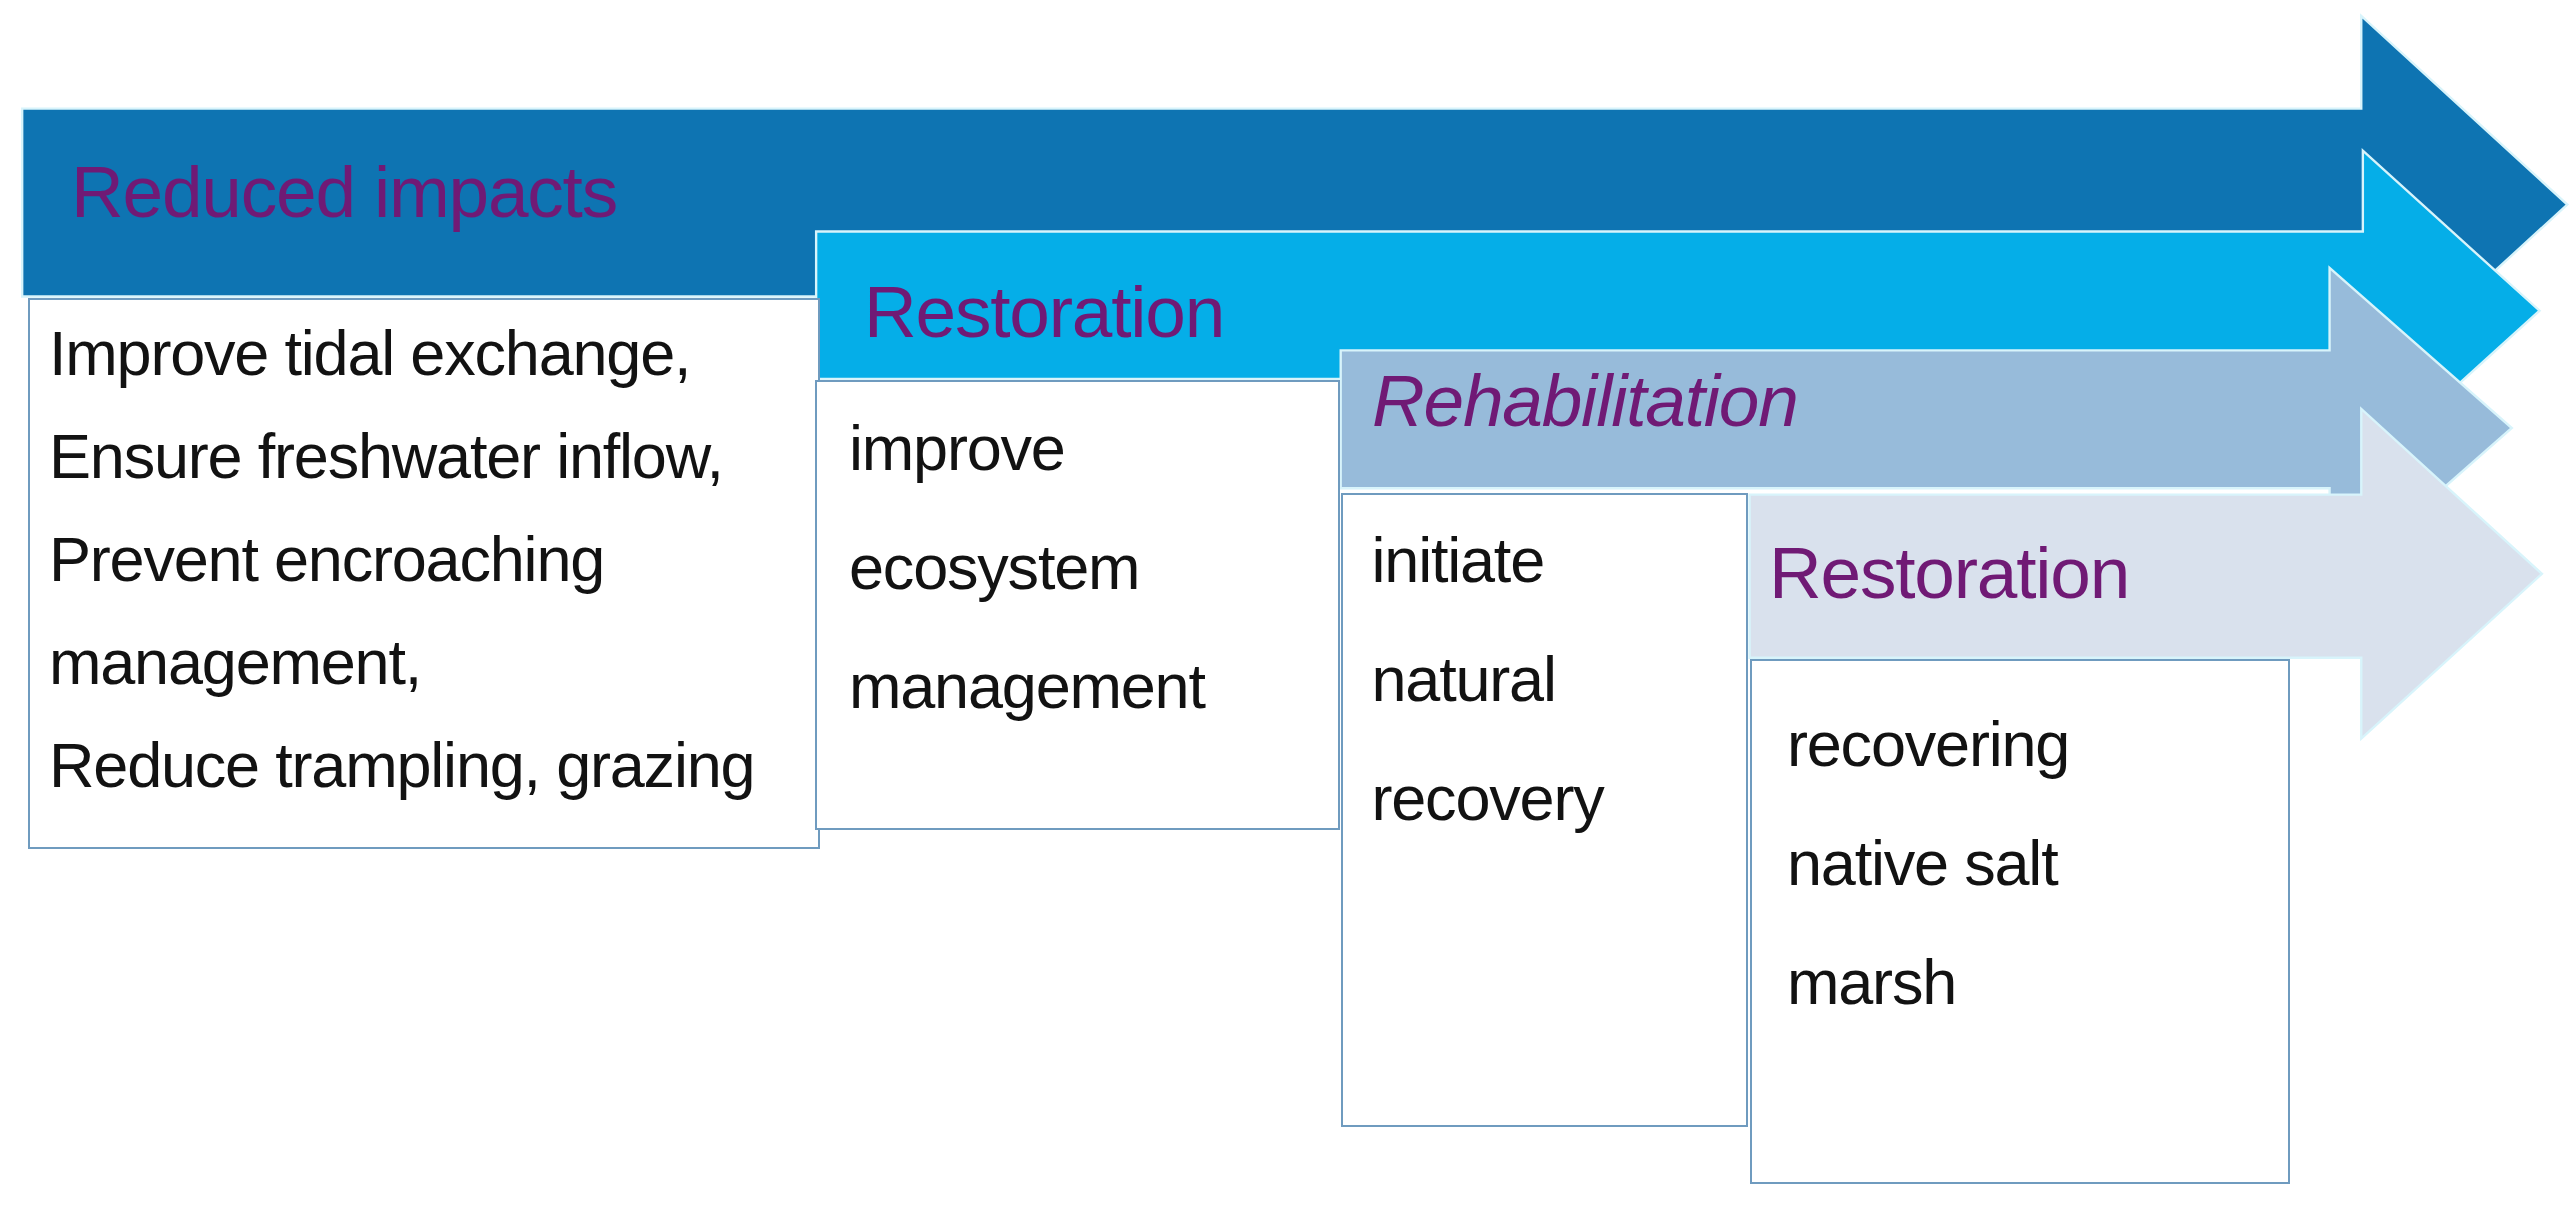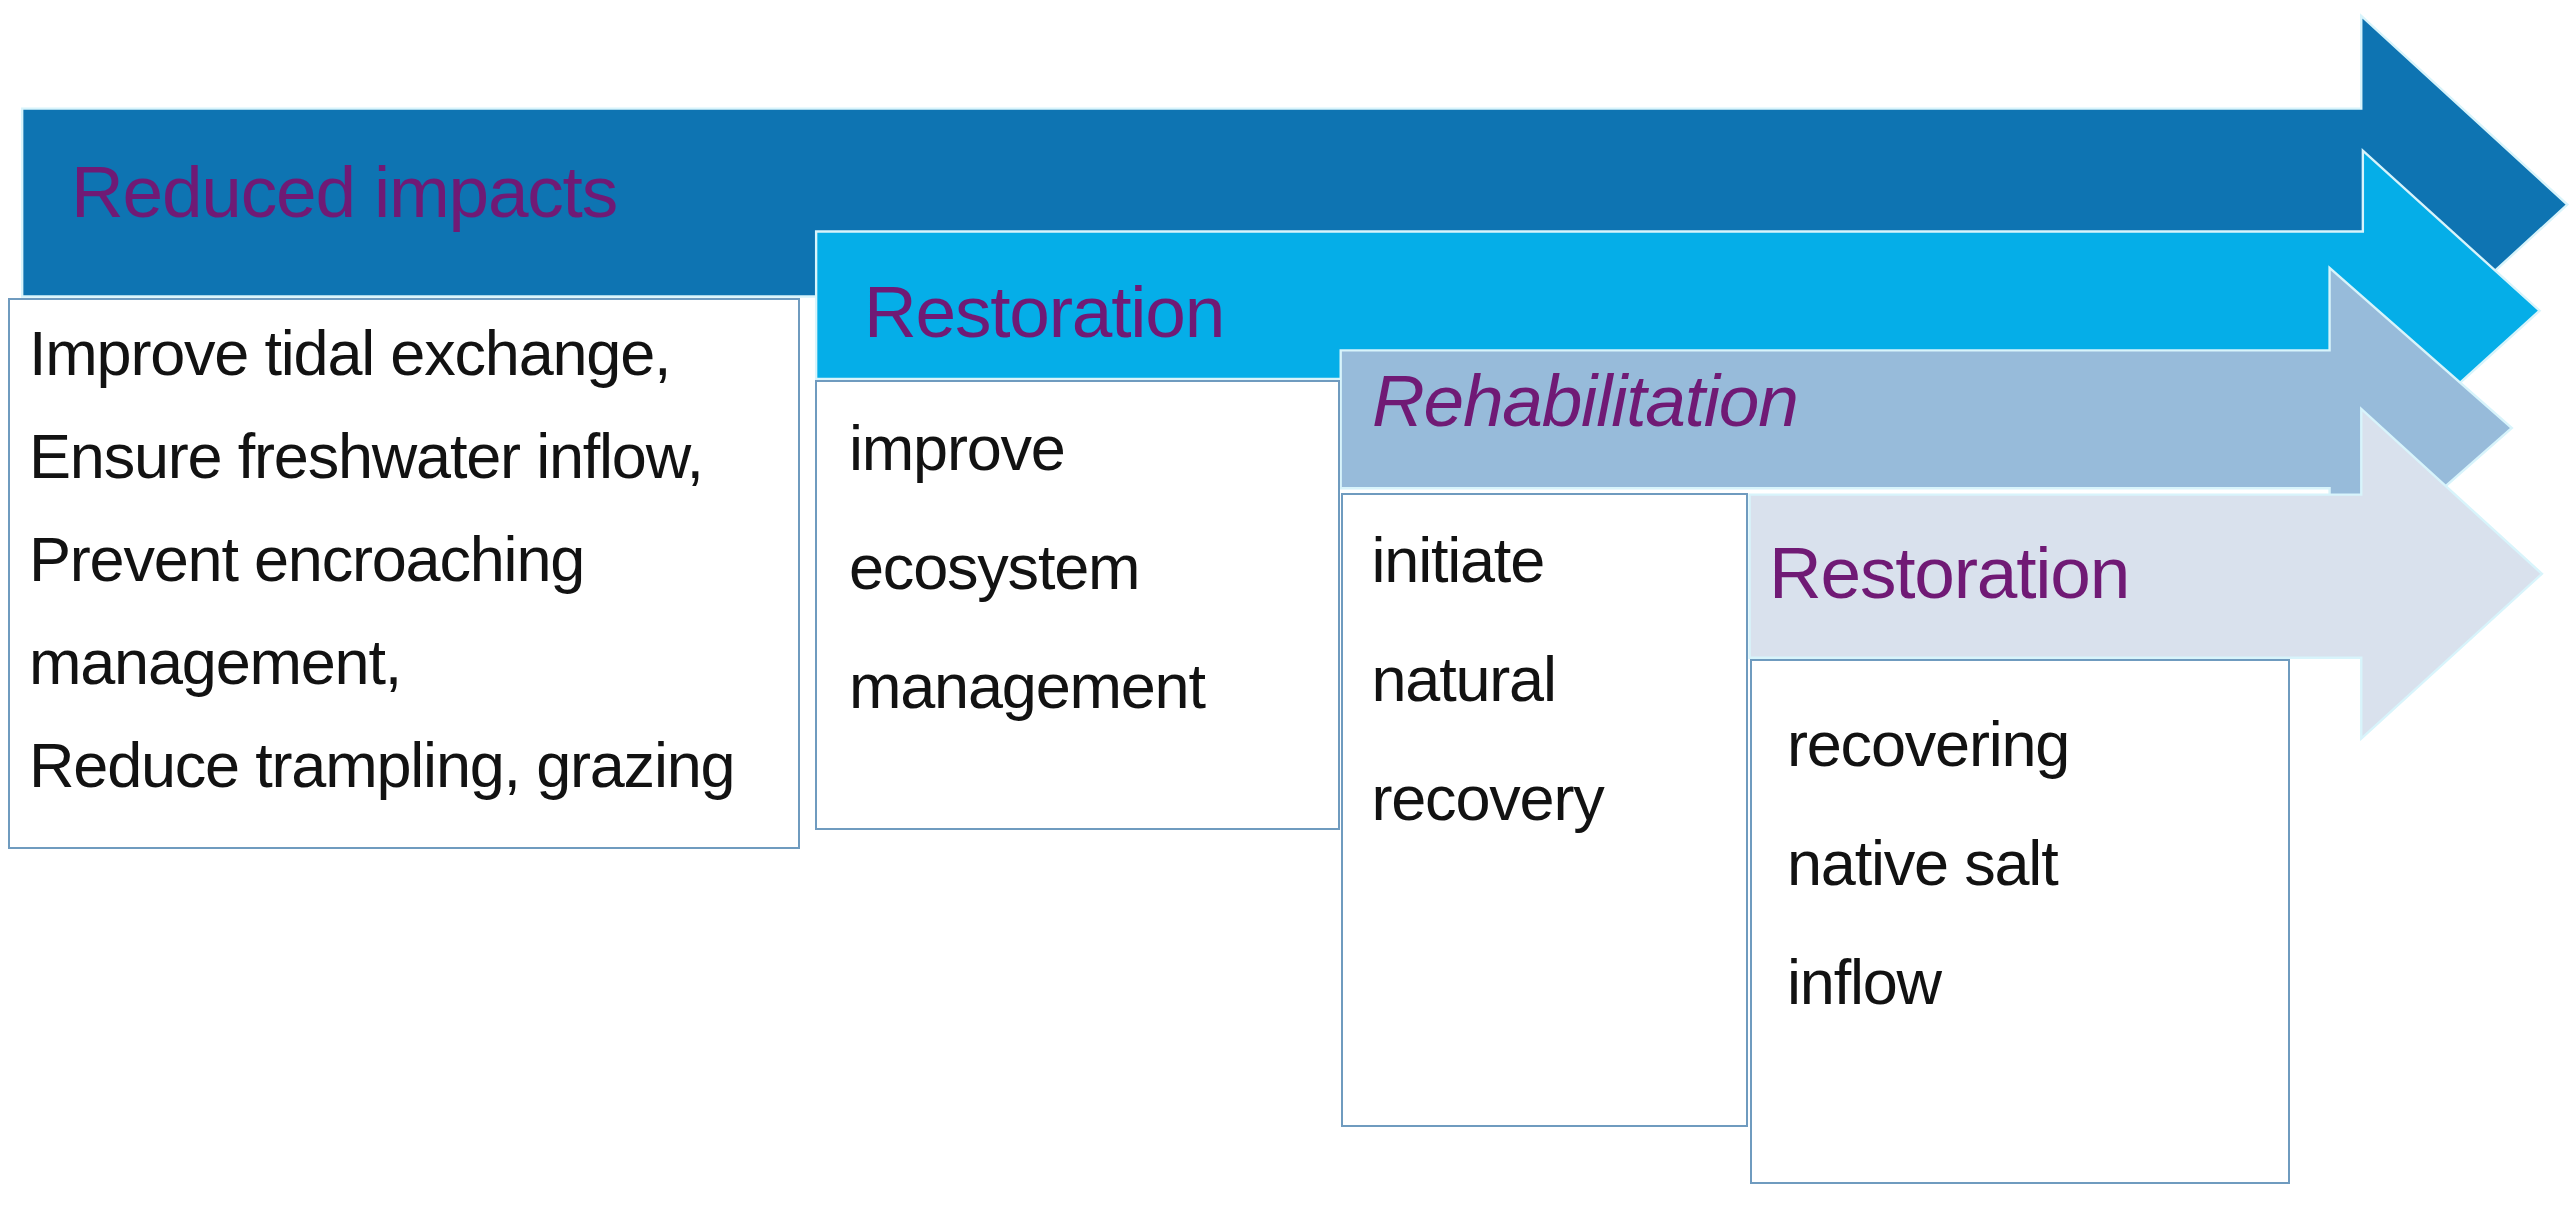--- a/index.html
+++ b/index.html
@@ -44,21 +44,21 @@
     background: #ffffff;
     border: 2.4px solid #6f9bbf;
     box-sizing: border-box;
     color: #121212;
     font-size: 63px;
     letter-spacing: -1.2px;
     white-space: nowrap;
     overflow: visible;
   }
   .box1 {
-    left: 8px; top: 298px; width: 792px; height: 551px;
+    left: 28px; top: 298px; width: 792px; height: 551px;
     padding: 1.6px 0 0 19px; line-height: 103px;
   }
   .box2 {
     left: 815px; top: 380px; width: 525px; height: 450px;
     padding: 7.1px 0 0 32px; line-height: 119px;
   }
   .box3 {
     left: 1341px; top: 493px; width: 407px; height: 634px;
     padding: 5.5px 0 0 28.5px; line-height: 119px;
   }
@@ -100,17 +100,17 @@
 
   <div class="box box3">
     <div class="line">initiate</div>
     <div class="line">natural</div>
     <div class="line">recovery</div>
   </div>
 
   <div class="box box4">
     <div class="line">recovering</div>
     <div class="line">native salt</div>
-    <div class="line">inflow</div>
+    <div class="line">marsh</div>
   </div>
 
 </div>
 
 
 </body></html>

